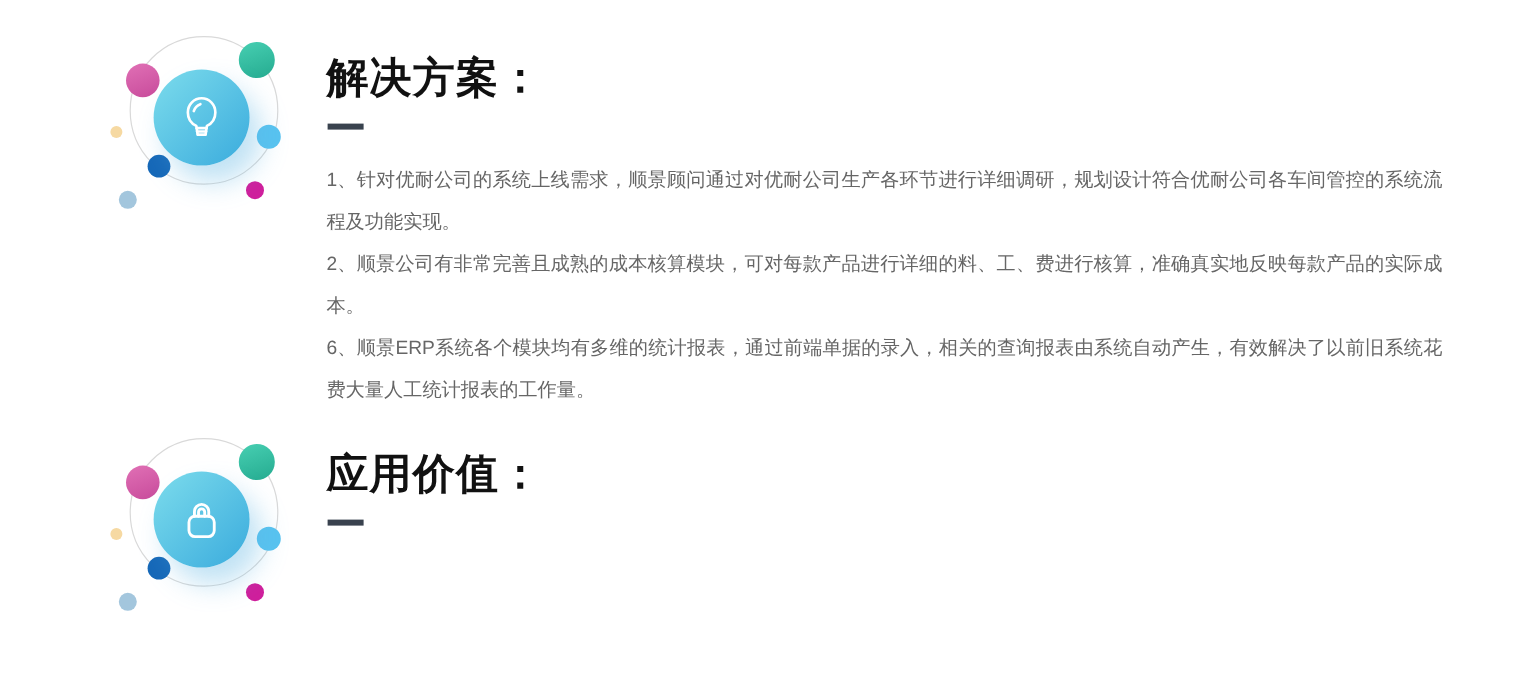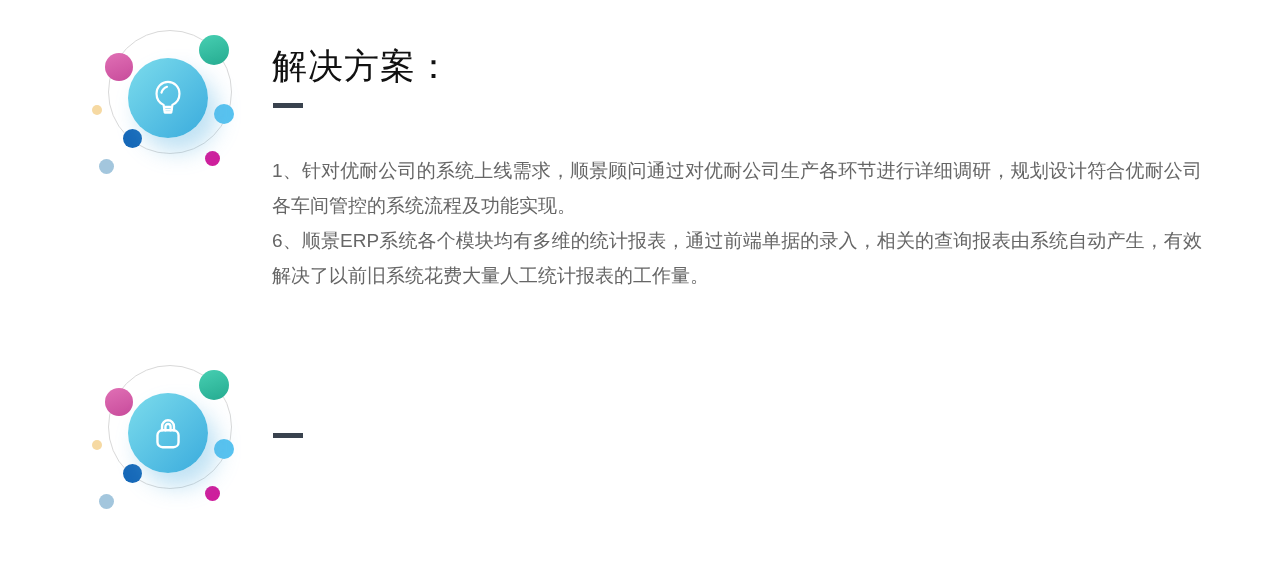--- a/index.html
+++ b/index.html
@@ -17,25 +17,25 @@
   .dot{position:absolute;border-radius:50%;}
   .dot-teal     {left:114px;top:10px; width:30px;height:30px;background:linear-gradient(160deg,#47cfb2,#25ab90);}
   .dot-pink     {left:20px; top:28px; width:28px;height:28px;background:linear-gradient(160deg,#e070b5,#c84b9b);}
   .dot-darkblue {left:38px; top:104px;width:19px;height:19px;background:var(--dot-dark-blue,#1668b8);}
   .dot-lightblue{left:129px;top:79px; width:20px;height:20px;background:var(--dot-light-blue,#58c3f0);}
   .dot-magenta  {left:120px;top:126px;width:15px;height:15px;background:var(--dot-magenta,#cf1f9c);}
   .dot-yellow   {left:7px;  top:80px; width:10px;height:10px;background:var(--dot-yellow,#f6d9a2);}
   .dot-paleblue {left:14px; top:134px;width:15px;height:15px;background:var(--dot-pale-blue,#a3c6dd);}
 
   
-  .sec-title{position:absolute;left:272px;margin:0;font-size:35px;font-weight:400;
+  .sec-title{position:absolute;left:272px;margin:0;font-size:35px;font-weight:700;
              color:var(--title-text,#111);letter-spacing:1px;line-height:40px;white-space:nowrap;text-align:center;}
   .sec-dash{position:absolute;left:273px;width:30px;height:5px;background:var(--dash,#39424e);}
-  .sec-body{position:absolute;left:272px;width:930px;font-size:19px;line-height:35px;
-            color:var(--body-text,#666);text-align:justify;text-justify:inter-ideograph;margin-top:20px;}
+  .sec-body{position:absolute;left:272px;width:930px;font-size:16px;line-height:35px;
+            color:var(--body-text,#666);text-align:justify;text-justify:inter-ideograph;}
   .sec-body p{margin:0;}
 
   #title-1{top:46px;}  #dash-1{top:103px;} #body-1{top:133px;}
   #title-2{top:376px;} #dash-2{top:433px;} #body-2{top:461px;}
   #cluster-1{left:85px;top:25px;} #cluster-2{left:85px;top:360px;}
 
   .icon-svg{width:44px;height:44px;display:block;}
 </style>
 </head>
 <body>
@@ -60,20 +60,21 @@
         <path d="M16.9 18.1c.9-3 3.1-5.3 6-6.3"></path>
       </svg>
     </div>
   </div>
 
   <h2 class="sec-title" id="title-1">解决方案：</h2>
   <div class="sec-dash" id="dash-1"></div>
 
   <div class="sec-body" id="body-1">
     <p>1、针对优耐公司的系统上线需求，顺景顾问通过对优耐公司生产各环节进行详细调研，规划设计符合优耐公司各车间管控的系统流程及功能实现。</p>
+    <p>2、顺景公司有非常完善且成熟的成本核算模块，可对每款产品进行详细的料、工、费进行核算，准确真实地反映每款产品的实际成本。</p>
     <p>6、顺景ERP系统各个模块均有多维的统计报表，通过前端单据的录入，相关的查询报表由系统自动产生，有效解决了以前旧系统花费大量人工统计报表的工作量。</p>
   </div>
 
   <div class="cluster" id="cluster-2">
     <div class="ring"></div>
     <span class="dot dot-pink"></span>
     <span class="dot dot-teal"></span>
     <span class="dot dot-yellow"></span>
     <span class="dot dot-darkblue"></span>
     <span class="dot dot-lightblue"></span>
@@ -81,16 +82,17 @@
     <span class="dot dot-magenta"></span>
     <div class="main-circle">
       <svg class="icon-svg" viewBox="0 0 48 48" fill="none" stroke="#ffffff" stroke-width="2.6" stroke-linecap="round" stroke-linejoin="round">
         <rect x="12.5" y="21" width="23" height="18.5" rx="5.5"></rect>
         <path d="M17.5 21v-4.2c0-3.7 2.9-6.7 6.5-6.7s6.5 3 6.5 6.7V21"></path>
         <path d="M21.2 21v-3.9c0-1.6 1.2-2.9 2.8-2.9s2.8 1.3 2.8 2.9V21"></path>
       </svg>
     </div>
   </div>
 
+  <h2 class="sec-title" id="title-2">应用价值：</h2>
   <div class="sec-dash" id="dash-2"></div>
 
 
 </div>
 
 </body></html>

